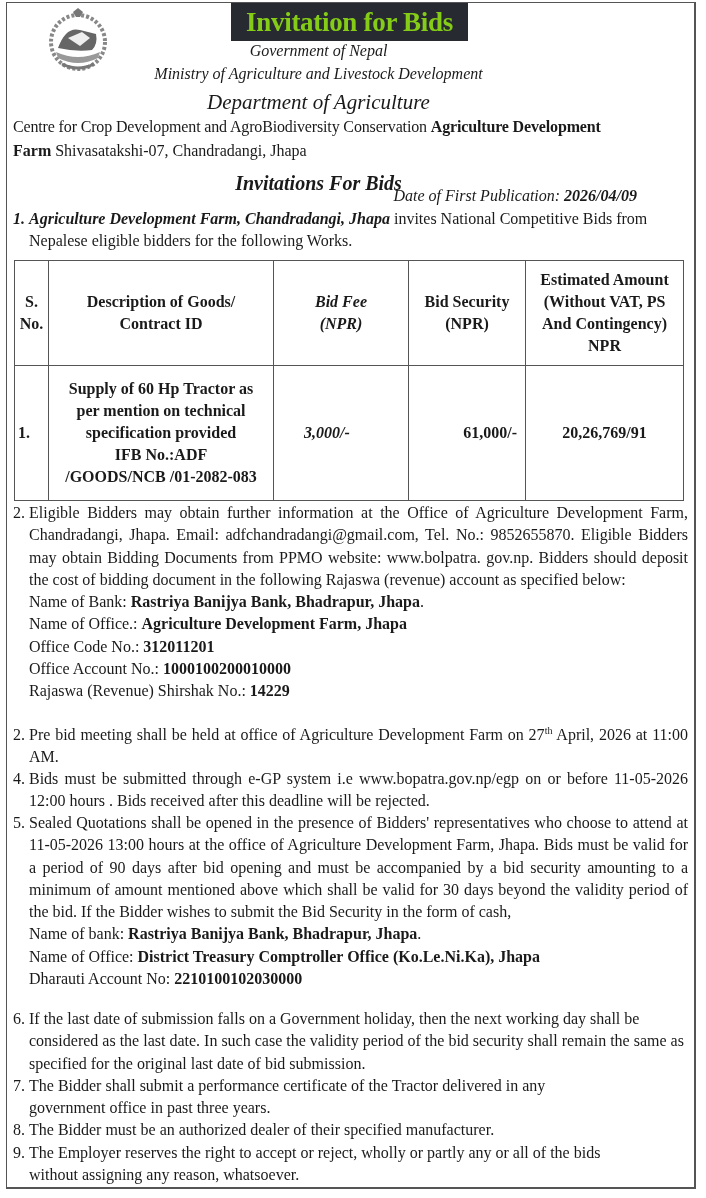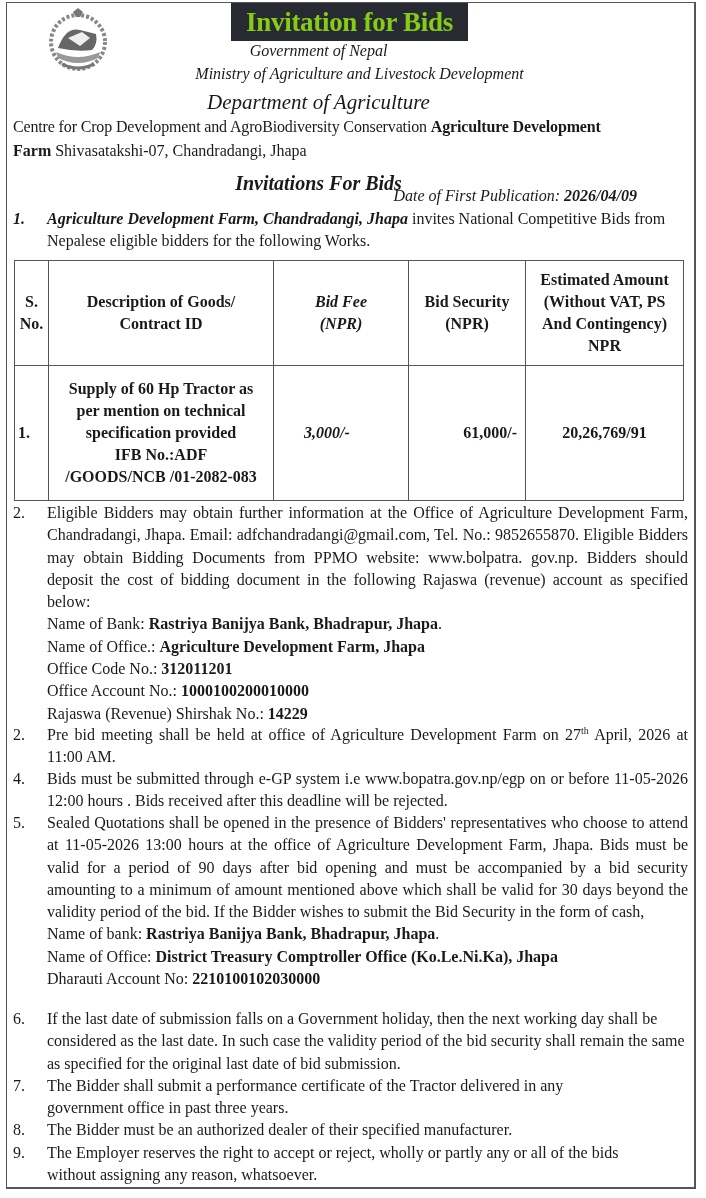--- a/index.html
+++ b/index.html
@@ -6,30 +6,30 @@
   body { width: 706px; height: 1198px; overflow: hidden; position: relative;
          font-family: "Liberation Serif", serif; color: #1a1a1a; }
   .frame { position: absolute; left: 6px; top: 2px; width: 690px; height: 1187px;
            border: 1px solid #555; border-right-width: 2px; border-bottom-width: 2px; box-sizing: border-box; }
   .emblem { position: absolute; left: 46px; top: 8px; width: 64px; height: 66px; }
   .title-box { position: absolute; left: 231px; top: 3px; width: 237px; height: 38px; background: #272a30;
                color: #84cc16; font-weight: bold; font-size: 27px; text-align: center; line-height: 38px;
                letter-spacing: -0.3px; }
   .center { position: absolute; left: 0; width: 637px; text-align: center; white-space: nowrap; font-style: italic; }
   .gov { top: 42px; font-size: 16px; }
-  .ministry { top: 65px; font-size: 16px; margin-left: 41px; }
+  .ministry { top: 65px; font-size: 16px; }
   .dept { top: 90px; font-size: 21px; }
   .line { position: absolute; left: 13px; font-size: 16px; white-space: nowrap; }
   .centre-line { top: 118px; letter-spacing: -0.15px; }
   .farm-line { top: 142px; }
   .ifb-head { top: 172px; font-size: 20px; font-weight: bold; }
   .pub-date { top: 187px; font-size: 16px; text-align: right; }
   .item { position: absolute; left: 13px; width: 675px; font-size: 16px; line-height: 22.3px; }
   .item .num { position: absolute; left: 0; top: 0; width: 30px; }
-  .item .body { margin-left: 34px; text-align: justify; }
+  .item .body { margin-left: 16px; text-align: justify; }
   .item .body.nj { text-align: left; }
   .i1 { top: 208px; }
   .i1 .num { font-style: italic; font-weight: bold; }
   .sub { display: block; }
   b, .b { font-weight: bold; }
   i.it { font-style: italic; font-weight: bold; }
 
   table.bids { position: absolute; left: 14px; top: 260px; width: 670px; border-collapse: collapse;
                font-weight: bold; font-size: 16px; line-height: 22px; }
   table.bids td, table.bids th { border: 1.5px solid #555; text-align: center; vertical-align: middle; padding: 6px 2px; }

